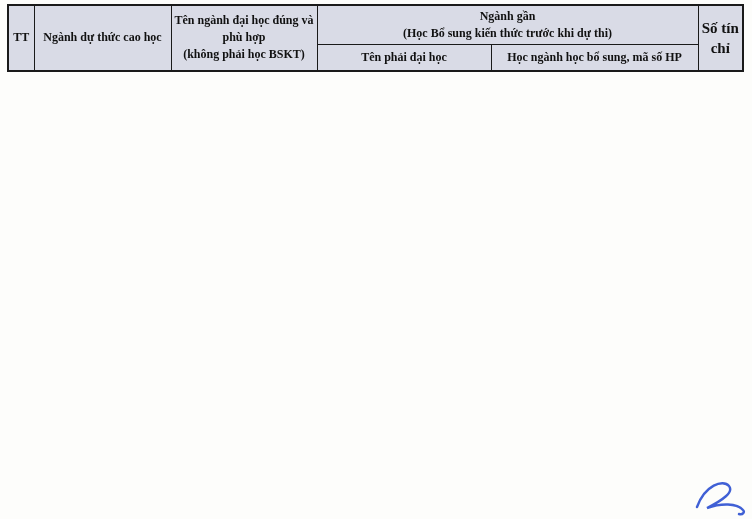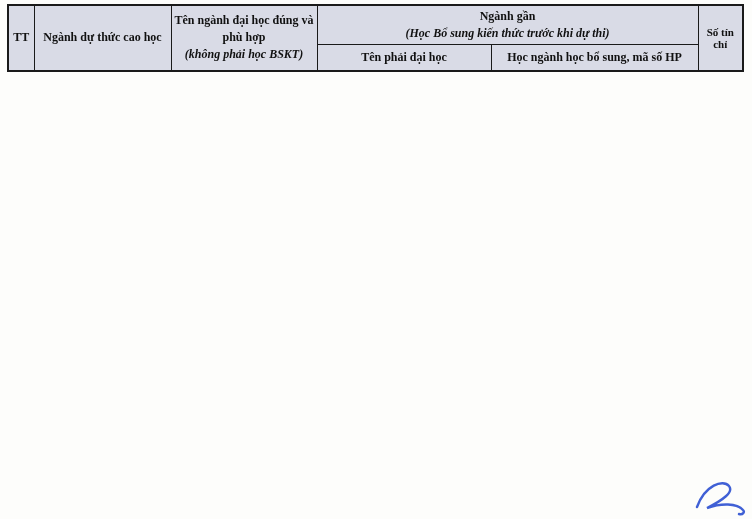--- a/index.html
+++ b/index.html
@@ -26,22 +26,22 @@
     line-height:17px;
     overflow:hidden;
   }
   .doc th{
     background:#d9dbe6;
     font-weight:bold;
     text-align:center;
     vertical-align:middle;
     padding:2px 2px;
   }
-  .hdr-note{font-style:italic;display:block;}
-  th.credits-h{font-size:11px;line-height:12px;}
+  .hdr-note{display:block;}
+  th.credits-h{font-size:15px;line-height:20px;}
   #signature{
     position:absolute;
     left:693px;top:477px;
     width:56px;height:40px;
   }
 </style>
 </head>
 <body>
 
 <table class="doc">

